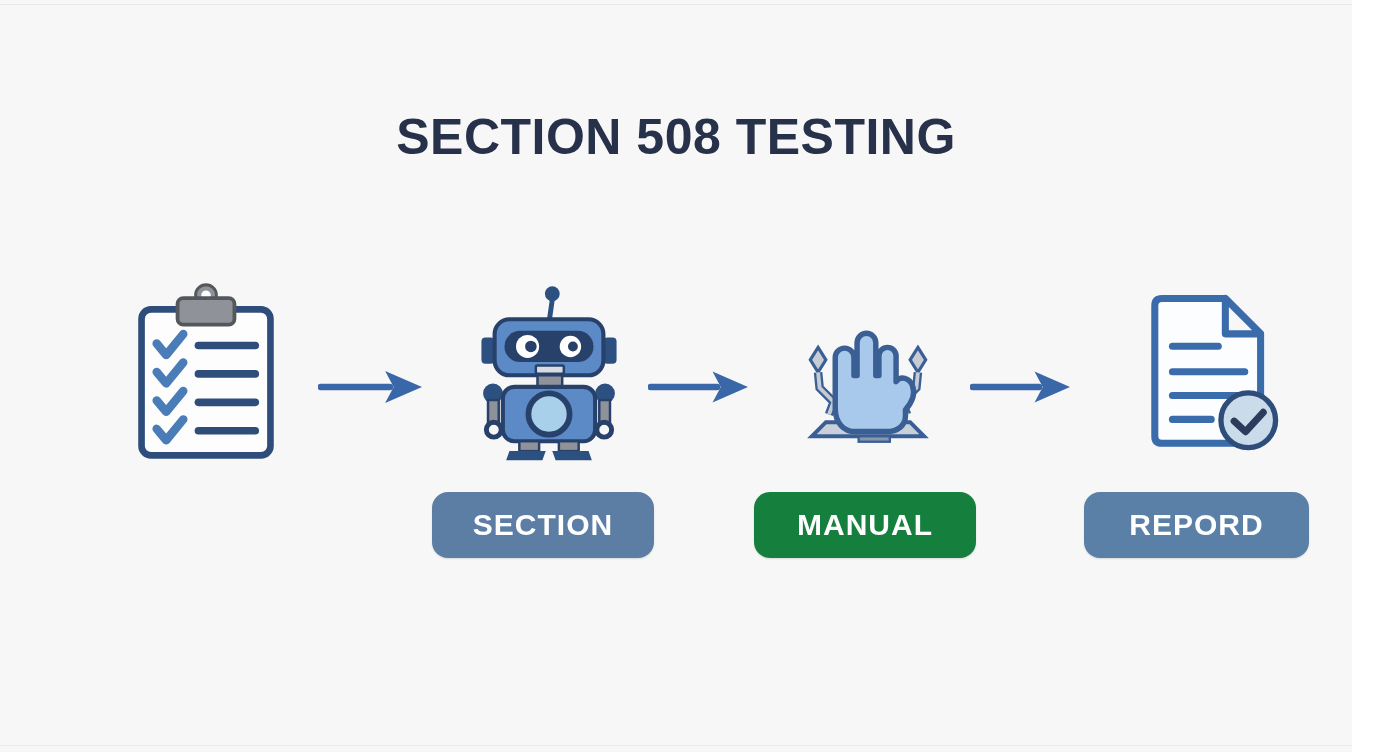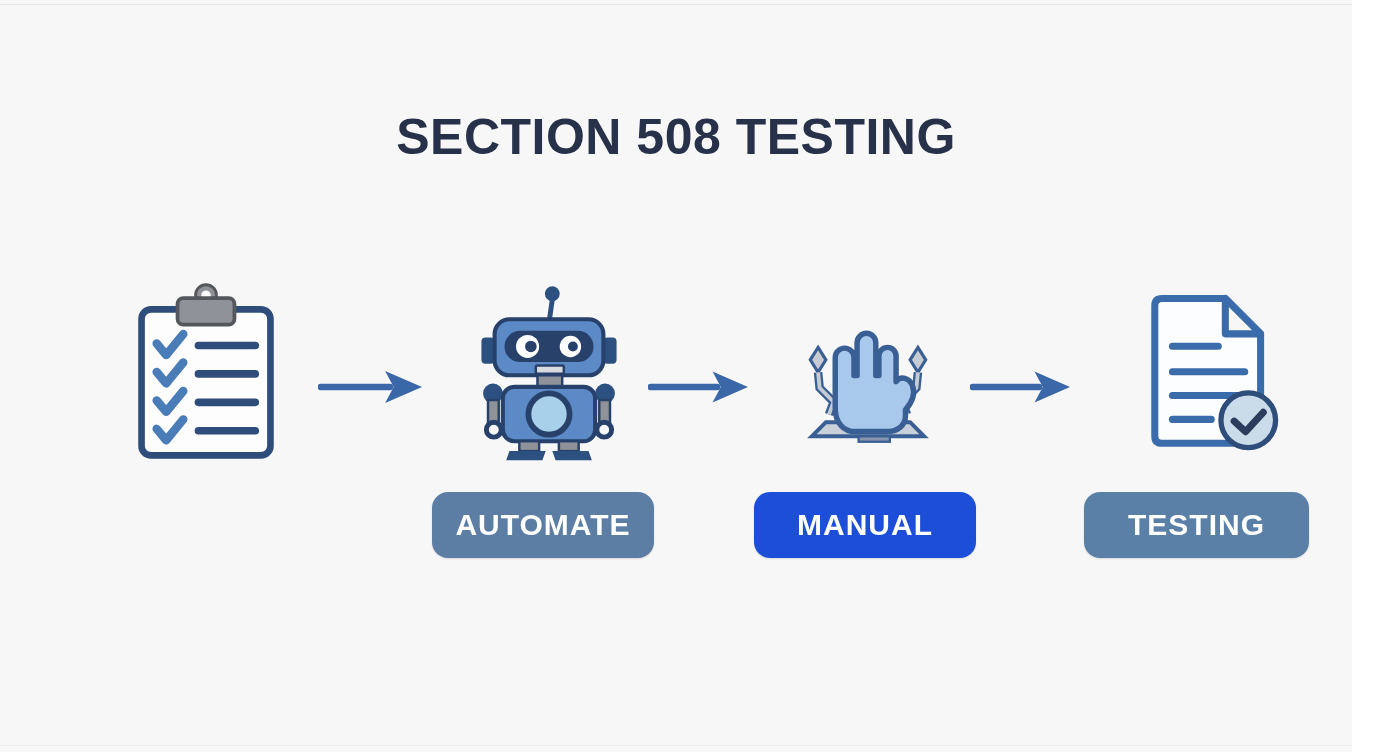--- a/index.html
+++ b/index.html
@@ -158,19 +158,19 @@
       <line x1="66" y1="66" x2="118" y2="66" stroke="#3a6bab" stroke-width="8" stroke-linecap="round"></line>
       <line x1="66" y1="95" x2="148" y2="95" stroke="#3a6bab" stroke-width="8" stroke-linecap="round"></line>
       <line x1="66" y1="122" x2="144" y2="122" stroke="#3a6bab" stroke-width="8" stroke-linecap="round"></line>
       <line x1="66" y1="149" x2="110" y2="149" stroke="#3a6bab" stroke-width="8" stroke-linecap="round"></line>
       <circle cx="152" cy="150" r="31" fill="#cadce9" stroke="#2e4d7b" stroke-width="6"></circle>
       <path d="M136,151 L149,163 L169,141" fill="none" stroke="#2b3c5c" stroke-width="8" stroke-linecap="round" stroke-linejoin="round"></path>
     </svg>
   </div>
 
 
-  <div class="stage-label label-automate" style="background-color: rgb(93, 126, 164);">AUTOMATE</div>
+  <div class="stage-label label-automate" style="background-color: rgb(93, 126, 164);">SECTION</div>
 
-  <div class="stage-label label-manual" style="background-color: #1d4ed8;">MANUAL</div>
+  <div class="stage-label label-manual" style="background-color: #15803d;">MANUAL</div>
 
-  <div class="stage-label label-report" style="background-color: rgb(91, 128, 167);">TESTING</div>
+  <div class="stage-label label-report" style="background-color: rgb(91, 128, 167);">REPORD</div>
 
 </div>
 
 </body></html>

